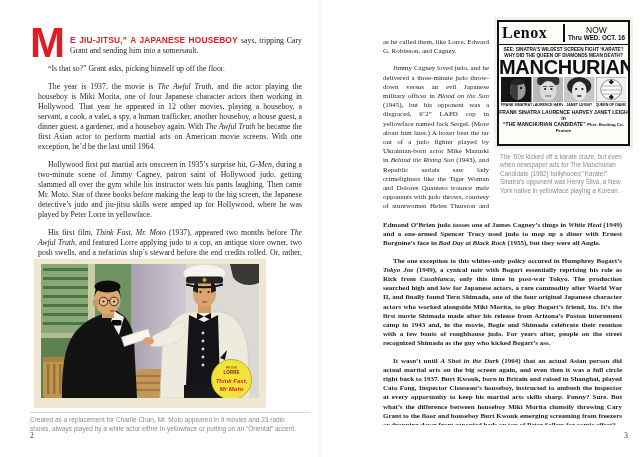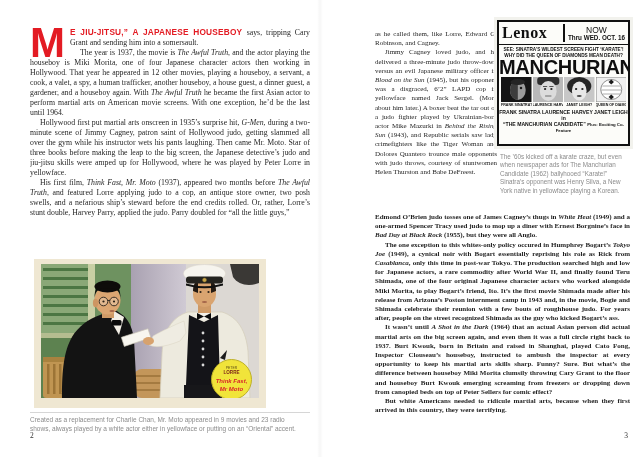--- a/index.html
+++ b/index.html
@@ -11,21 +11,21 @@
   .page-left { left:0; }
   .page-right { left:320px; }
   .gutter { position:absolute; left:317px; top:0; width:6px; height:457px;
     background:linear-gradient(90deg, rgba(0,0,0,0), rgba(0,0,0,0.035), rgba(0,0,0,0)); }
 
   
   .body-text {
     position:absolute; left:30px; top:27px; width:280px; height:230px;
     font-size:7.8px; line-height:10px; text-align:justify; overflow:hidden;
   }
-  .para { margin:0; }
+  .para { margin:8px; }
   .para.indent { text-indent:10px; }
   .seg-italic { font-style:italic; }
   .seg-red { color:#e31b23; font-family:"Liberation Sans", sans-serif;
     font-weight:bold; font-size:8.3px; letter-spacing:0.2px; }
 
   .dropcap-wrap { float:left; width:35px; height:30px; margin:1px 5px 0 0; position:relative; }
   .dropcap { font-family:"Liberation Sans", sans-serif; font-weight:bold; color:#e31b23;
     font-size:42px; line-height:30px; display:block; }
 
   
@@ -85,20 +85,21 @@
 
   <div class="page page-left">
 
     <div class="body-text">
       <div class="dropcap-wrap">
 
         <span class="dropcap">M</span>
       </div>
       <div>
           <p class="para"><span class="seg-red">E JIU-JITSU,” A JAPANESE HOUSEBOY </span><span>says, tripping Cary Grant and sending him into a somersault.</span></p>
+          <p class="para indent"><span>“Is that so?” Grant asks, picking himself up off the floor.</span></p>
           <p class="para indent"><span>The year is 1937, the movie is </span><span class="seg-italic">The Awful Truth</span><span>, and the actor playing the houseboy is Miki Morita, one of four Japanese character actors then working in Hollywood. That year he appeared in 12 other movies, playing a houseboy, a servant, a cook, a valet, a spy, a human trafficker, another houseboy, a house guest, a dinner guest, a gardener, and a houseboy again. With </span><span class="seg-italic">The Awful Truth</span><span> he became the first Asian actor to perform martial arts on American movie screens. With one exception, he’d be the last until 1964.</span></p>
           <p class="para indent"><span>Hollywood first put martial arts onscreen in 1935’s surprise hit, </span><span class="seg-italic">G-Men</span><span>, during a two-minute scene of Jimmy Cagney, patron saint of Hollywood judo, getting slammed all over the gym while his instructor wets his pants laughing. Then came Mr. Moto. Star of three books before making the leap to the big screen, the Japanese detective’s judo and jiu-jitsu skills were amped up for Hollywood, where he was played by Peter Lorre in yellowface.</span></p>
           <p class="para indent"><span>His first film, </span><span class="seg-italic">Think Fast, Mr. Moto</span><span> (1937), appeared two months before </span><span class="seg-italic">The Awful Truth</span><span>, and featured Lorre applying judo to a cop, an antique store owner, two posh swells, and a nefarious ship’s steward before the end credits rolled. Or, rather, Lorre’s stunt double, Harvey Parry, applied the judo. Parry doubled for “all the little guys,”</span></p>
         </div>
     </div>
 
     <div class="still">
       <svg width="232" height="149" viewBox="0 0 232 149" xmlns="http://www.w3.org/2000/svg">
         <defs>
           <linearGradient id="pg" x1="0" y1="0" x2="1" y2="0">

